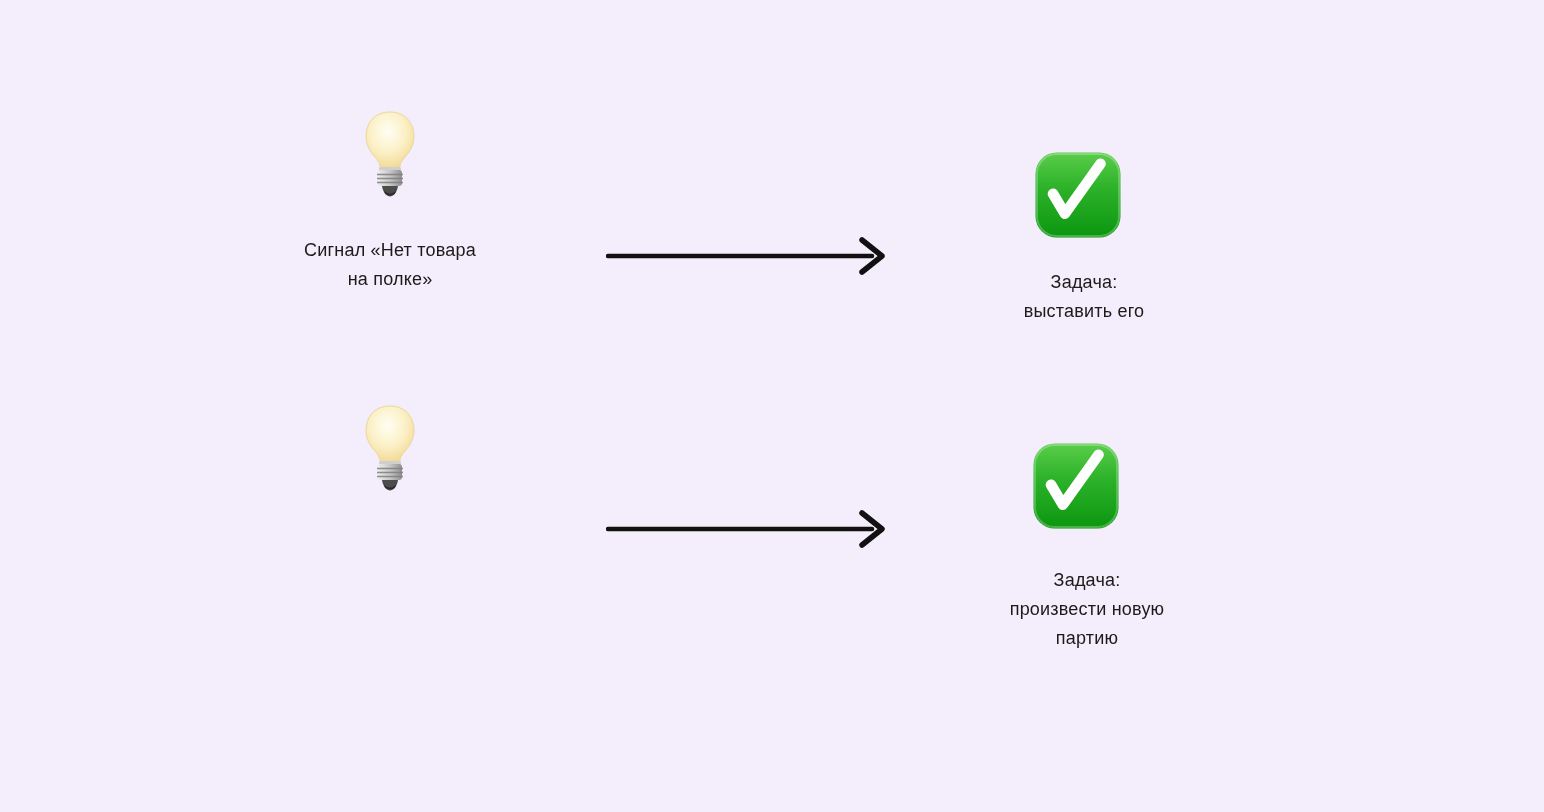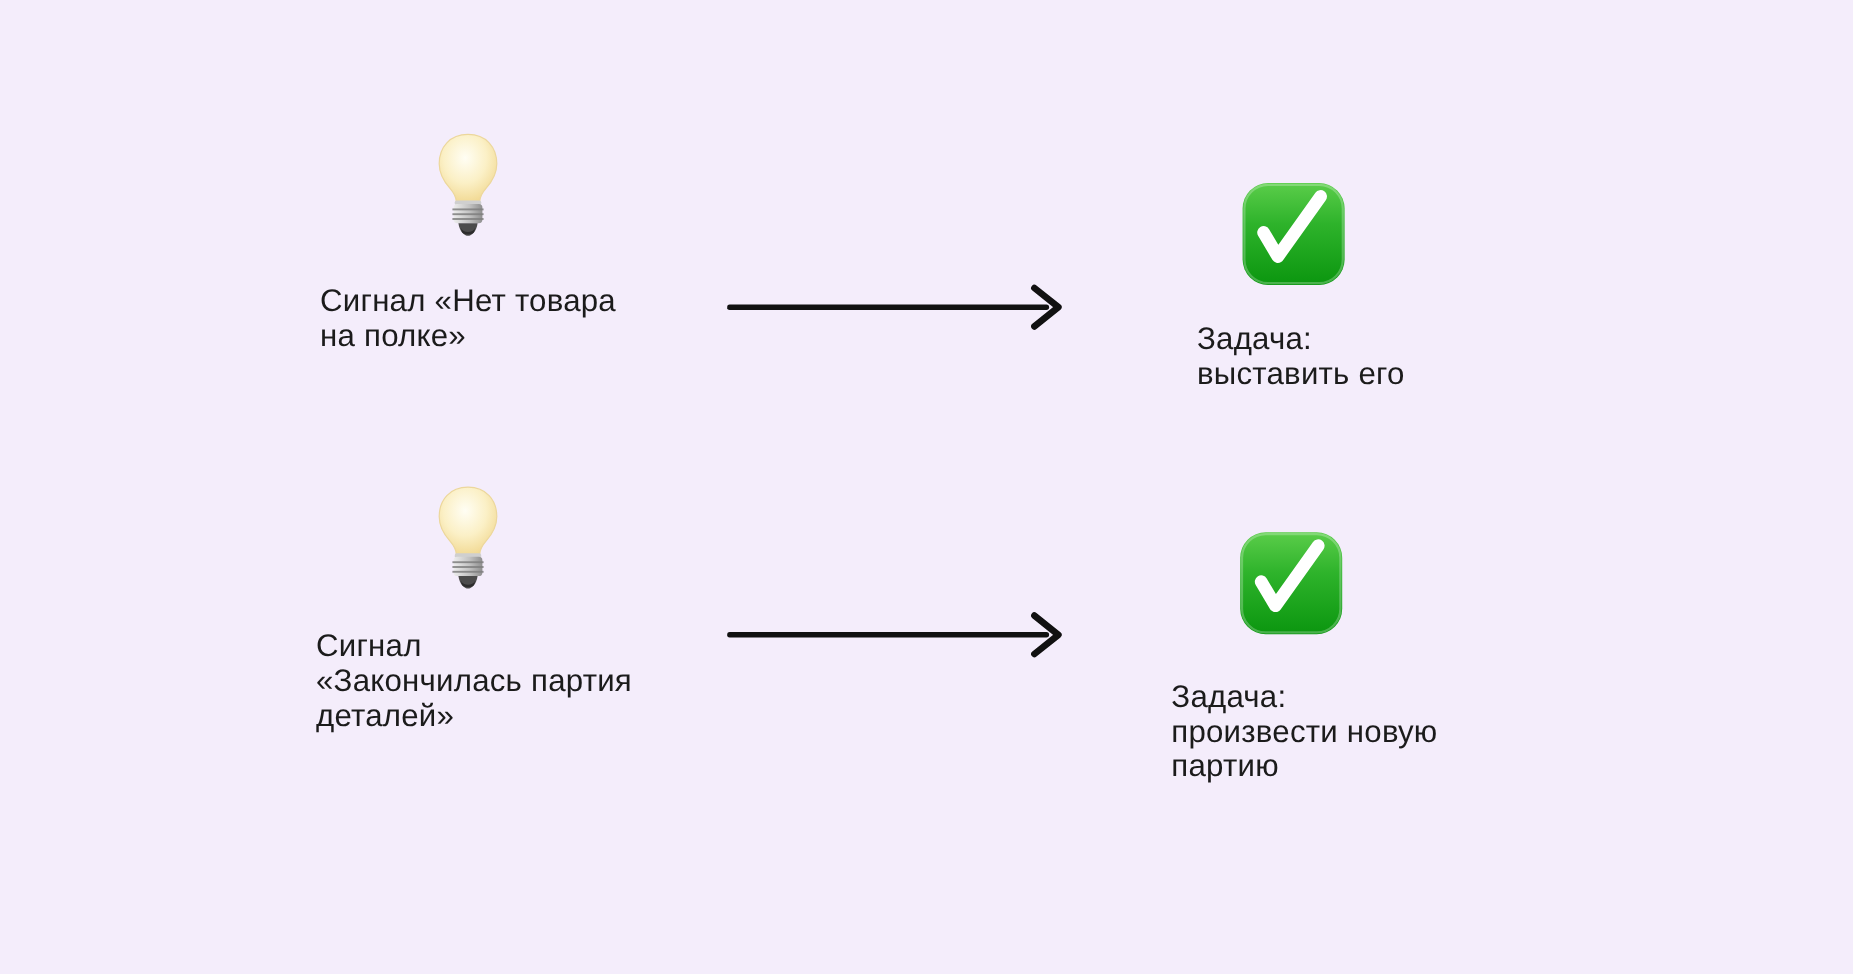--- a/index.html
+++ b/index.html
@@ -11,22 +11,23 @@
   .canvas{
     position:relative;
     width:1544px;height:812px;
     background:var(--background);
     overflow:hidden;
     font-family:"Liberation Sans", sans-serif;
   }
   .label{
     position:absolute;
     transform:translateX(-50%);
+    text-align:center;
     white-space:pre-line;
-    font-size:26px;
+    font-size:18px;
     line-height:29px;
     font-weight:500;
     letter-spacing:0.2px;
     color:var(--text);
   }
   .icon{position:absolute;}
   .icon svg{display:block;}
   .hidden-defs{position:absolute;width:0;height:0;overflow:hidden;}
 </style>
 </head>
@@ -96,23 +97,20 @@
       </svg>
   </div>
   <div class="label" style="left:1084px;top:268px;">Задача:
 выставить его</div>
 
   <div class="icon" style="left:362px;top:404px;width:56px;height:90px;">
     <svg width="56" height="90">
         <use href="#sym-bulb"></use>
       </svg>
   </div>
-  <div class="label" style="left:395px;top:524px;">Сигнал
-«Закончилась партия
-деталей»</div>
 
   <div class="icon" style="left:606px;top:507px;width:280px;height:44px;">
     <svg width="280" height="44">
         <use href="#sym-arrow"></use>
       </svg>
   </div>
 
   <div class="icon" style="left:1031px;top:441px;width:90px;height:90px;">
     <svg width="90" height="90">
         <use href="#sym-check"></use>

